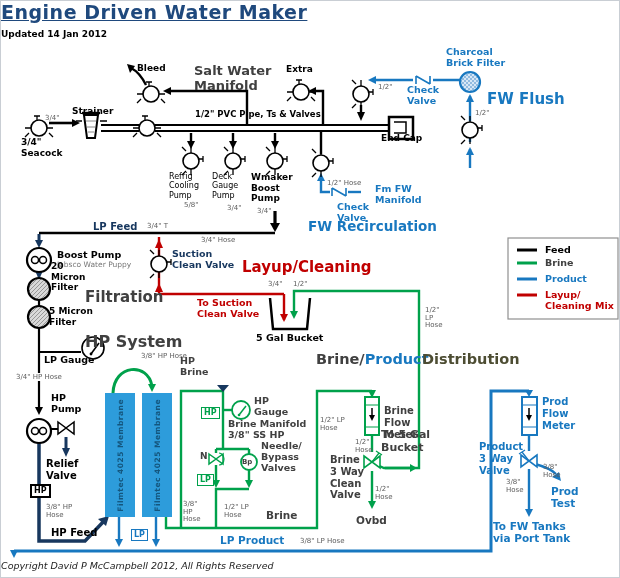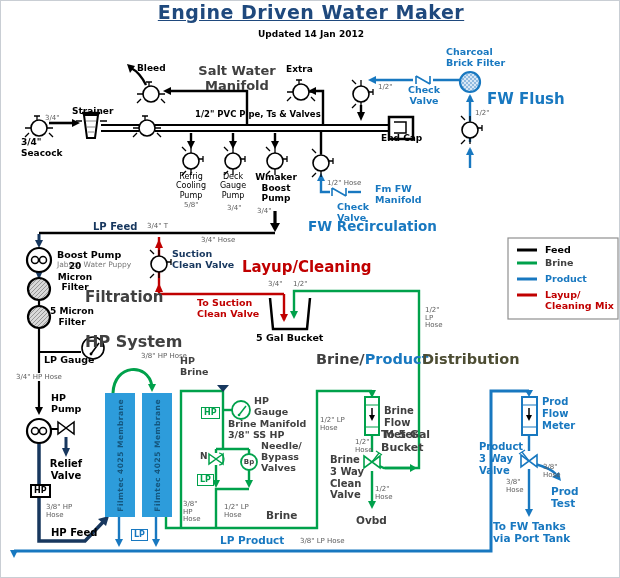--- a/index.html
+++ b/index.html
@@ -3,21 +3,21 @@
 <meta charset="utf-8">
 <style>
   html,body{margin:0;padding:0;background:#fff}
   #canvas{position:relative;width:620px;height:578px;background:#fff;overflow:hidden;
           font-family:"DejaVu Sans","Liberation Sans",sans-serif;border:1px solid #c9ced4;box-sizing:border-box}
   svg{position:absolute;left:0;top:0;z-index:1}
   .lbl{position:absolute;font-family:"DejaVu Sans","Liberation Sans",sans-serif;font-size:9px;font-weight:bold;
        line-height:1.18;white-space:pre-line;color:#000;z-index:3}
   .gy{font-weight:normal;font-size:7px;color:#5c5c5c}
   .g{color:#404040}.bl{color:#1878C0}.nv{color:#17375E}.rd{color:#C00000}
-  .ctr{text-align:center}
+  .ctr{}
   .title{font-size:19px;color:#1F497D;text-decoration:underline;letter-spacing:.5px}
   .tag{position:absolute;font:bold 8px "DejaVu Sans","Liberation Sans",sans-serif;background:#fff;
        padding:0 2px;line-height:1.3;z-index:4}
   .vwrap{position:absolute;display:flex;align-items:center;justify-content:center;z-index:3}
   .vtext{writing-mode:vertical-rl;transform:rotate(180deg);font:bold 7.5px "DejaVu Sans","Liberation Sans",sans-serif;color:#14567E;letter-spacing:.5px}
   .it{font-style:italic;font-weight:normal;font-size:9.5px;color:#222}
 </style>
 </head>
 <body>
 
@@ -387,14 +387,15 @@
 Hose</div>
 <div class="lbl bl" style="left:492px;top:519px;font-size:10.5px">To FW Tanks
 via Port Tank</div>
 
 <div class="lbl" style="left:544px;top:243px;font-size:9.5px">Feed</div>
 <div class="lbl g" style="left:544px;top:256px;font-size:9.5px">Brine</div>
 <div class="lbl bl" style="left:544px;top:272px;font-size:9.5px">Product</div>
 <div class="lbl rd" style="left:544px;top:288px;font-size:9.5px">Layup/
 Cleaning Mix</div>
 
+<div class="lbl it ctr" style="left:0;top:559px;width:620px">Copyright David P McCampbell 2012, All Rights Reserved</div>
 
 </div>
 
 </body></html>

